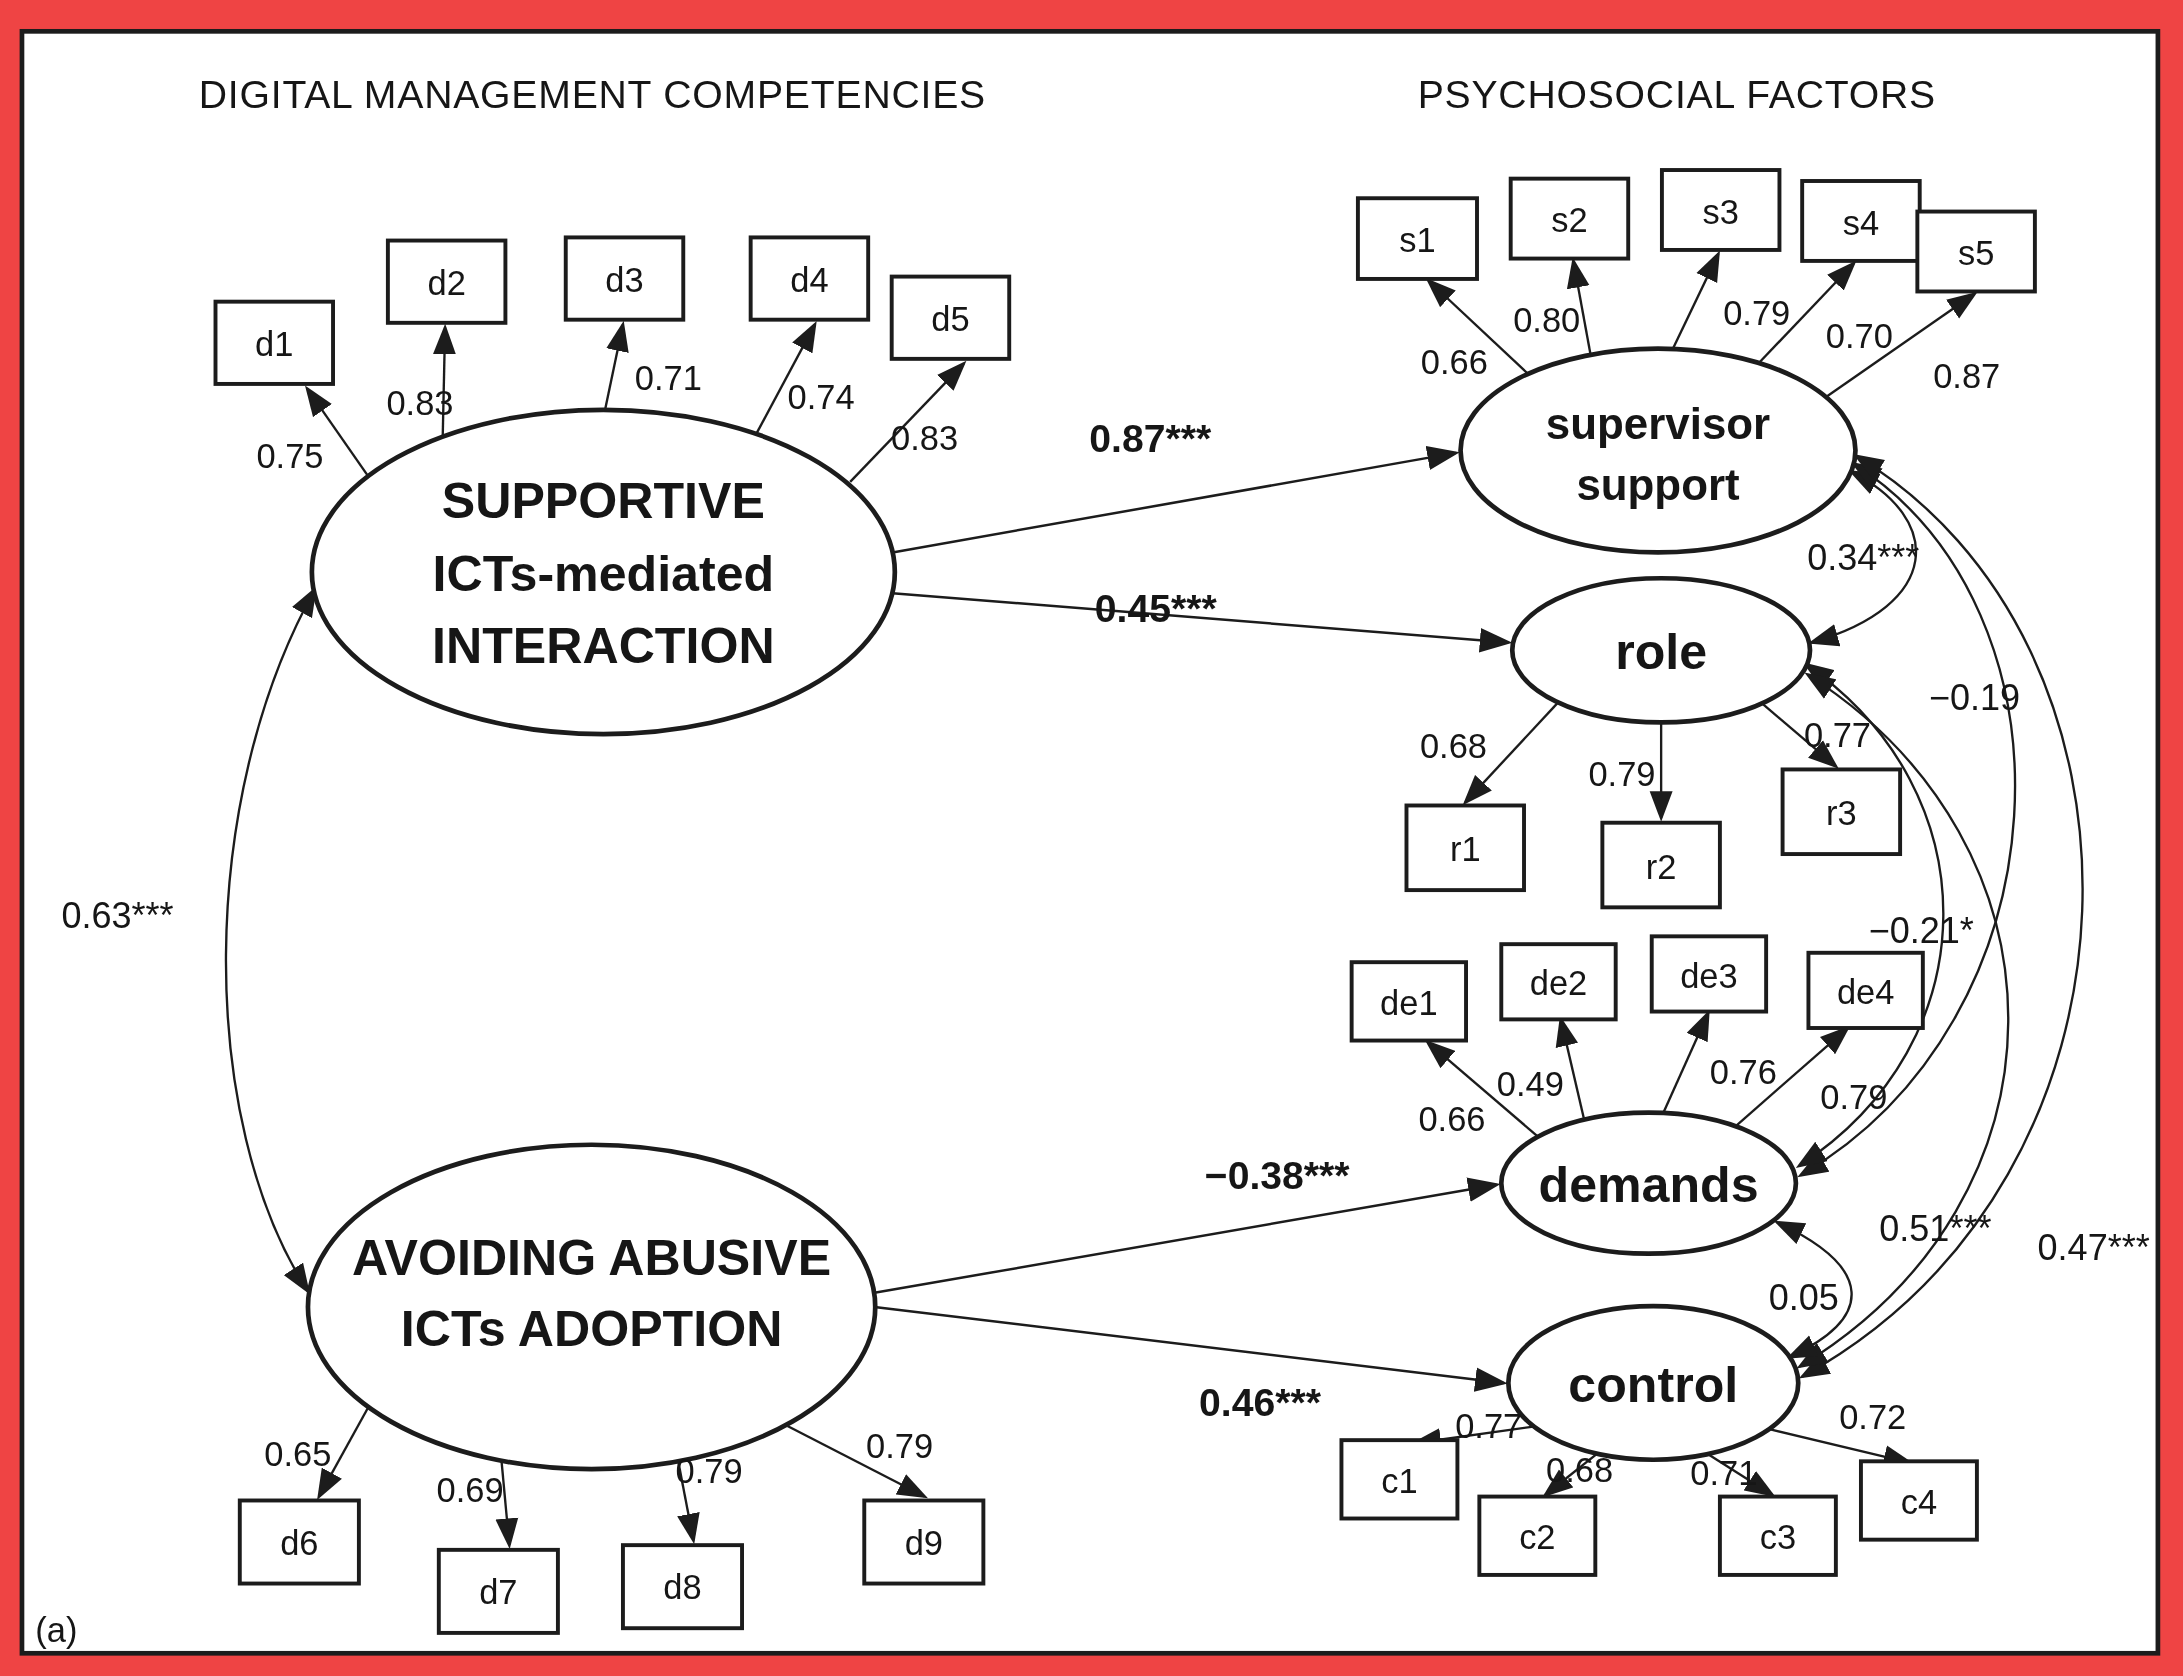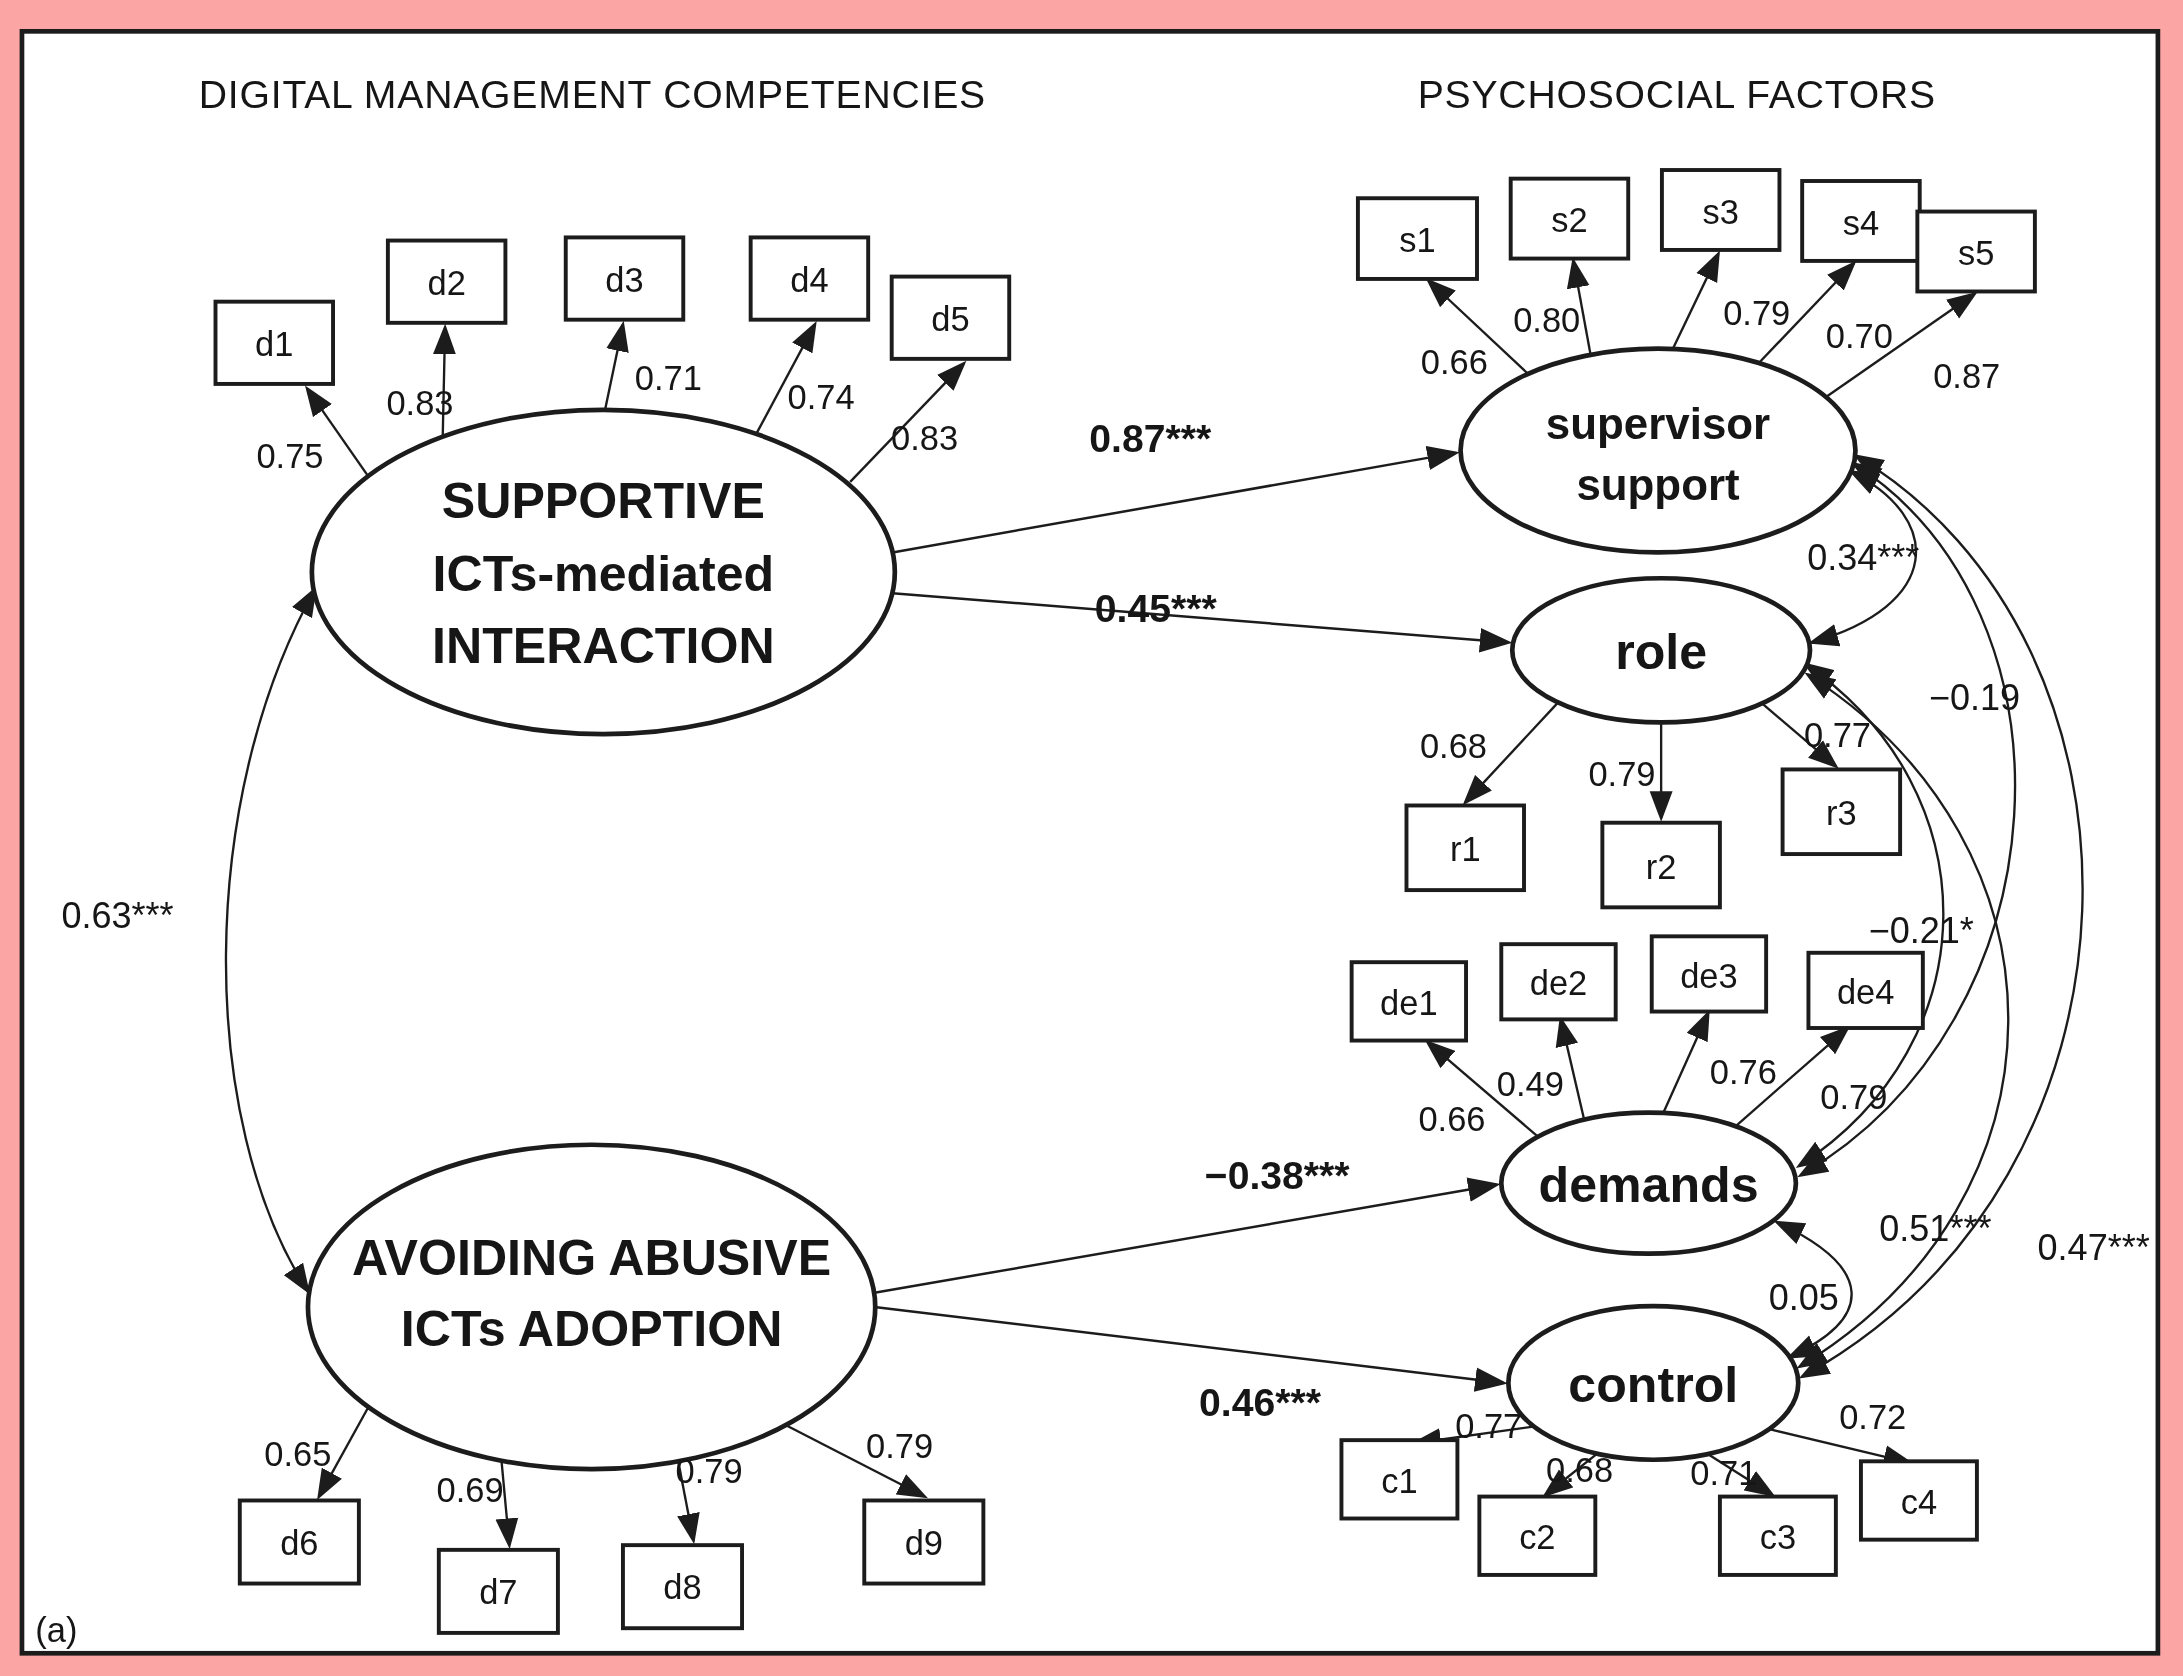--- a/index.html
+++ b/index.html
@@ -1,16 +1,16 @@
 <!DOCTYPE html>
 <html style="font-size:12.5px"><head>
 <meta charset="utf-8">
 <style>
   html,body{margin:0;padding:0;background:#ffffff;}
-  #stage{position:relative;width:2183px;height:1676px;background:#fca5a5;
+  #stage{position:relative;width:2183px;height:1676px;background:#ef4444;
          font-family:"Liberation Sans", sans-serif;}
   svg{position:absolute;left:0;top:0;}
   .box{fill:#ffffff;stroke:#1c1c1c;stroke-width:5;}
   .oval{fill:#ffffff;stroke:#1c1c1c;stroke-width:6;}
   .edge{stroke:#1c1c1c;stroke-width:3;fill:none;}
   .edge-bold{stroke:#1c1c1c;stroke-width:3.2;fill:none;}
   text{fill:#161616;}
   .t-title{font-size:50px;letter-spacing:1px;}
   .t-ind{font-size:44px;}
   .t-load{font-size:44px;}

